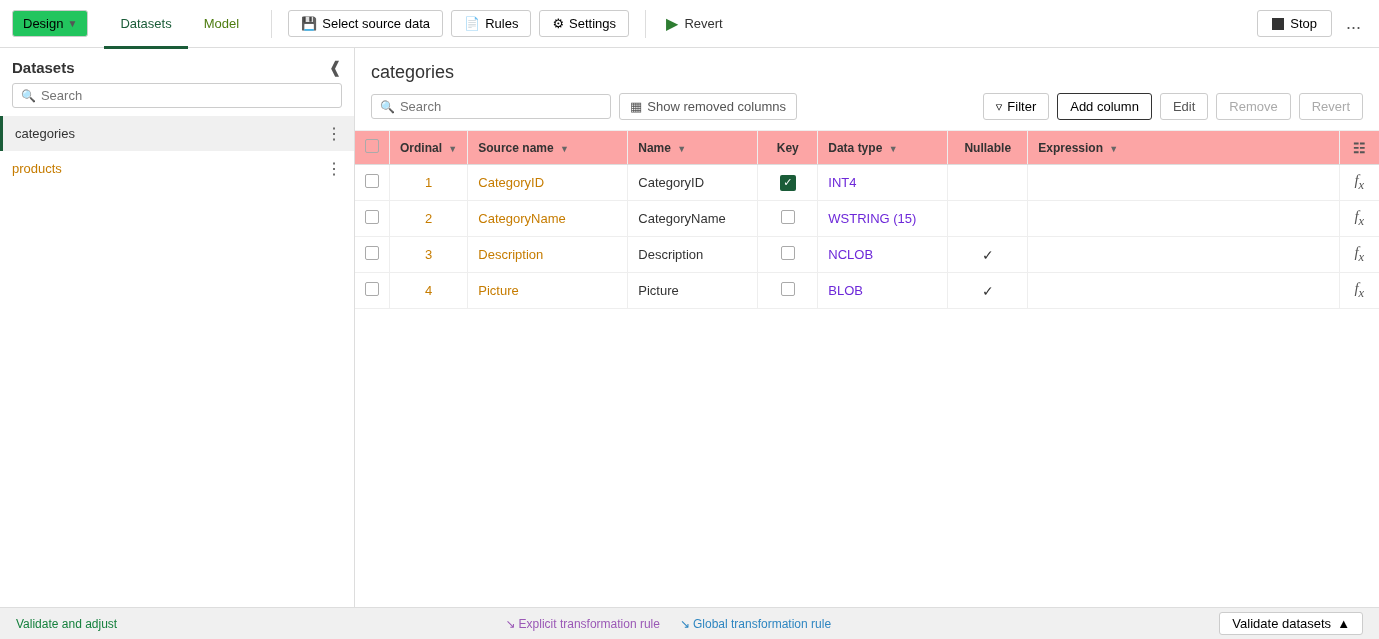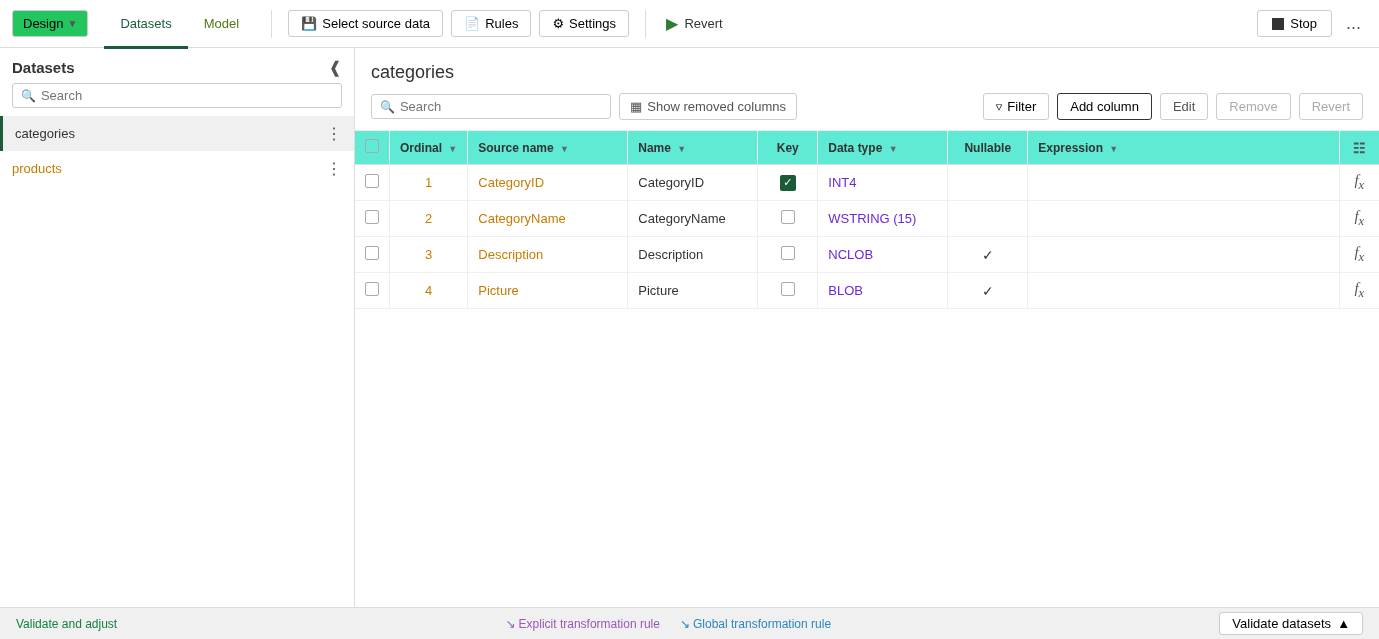--- a/index.html
+++ b/index.html
@@ -127,21 +127,21 @@
     }
     .action-btn {
       border: 1px solid #ccc; border-radius: 3px; padding: 5px 12px;
       cursor: pointer; background: #fff; font-size: 13px; color: #555;
     }
     .action-btn:disabled, .action-btn.disabled { color: #aaa; cursor: default; }
 
     
     .table-container { flex: 1; overflow-y: auto; }
     table { width: 100%; border-collapse: collapse; }
-    thead tr { background: #5eead4; }
+    thead tr { background: #fca5a5; }
     th {
       padding: 8px 10px; text-align: left; font-size: 12px; font-weight: 600;
       border-bottom: 1px solid #ddd; border-right: 1px solid #eee;
       white-space: nowrap;
     }
     th:last-child { border-right: none; }
     td {
       padding: 7px 10px; border-bottom: 1px solid #eee; border-right: 1px solid #eee;
       font-size: 13px;
     }

